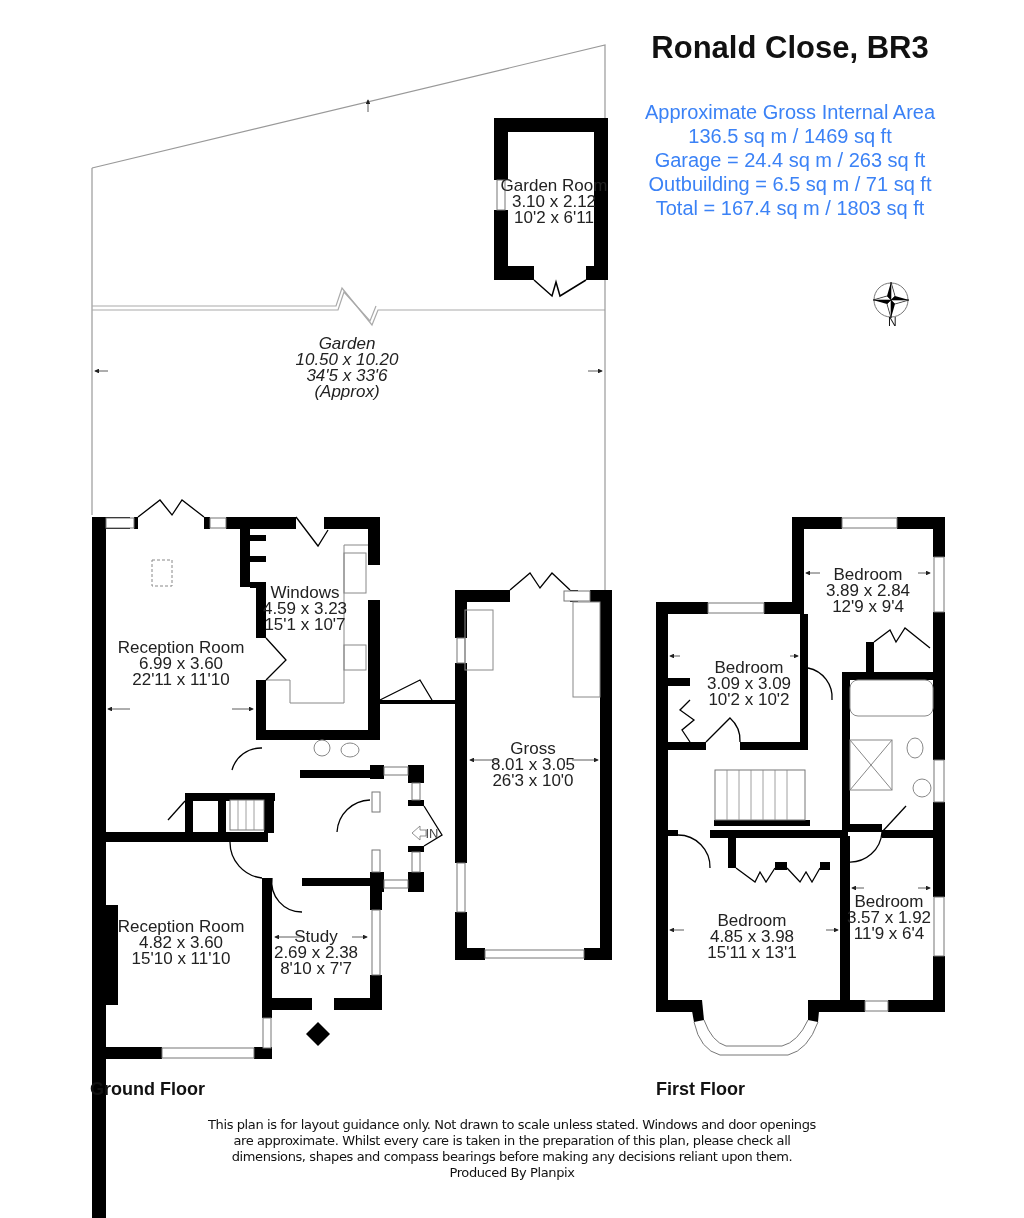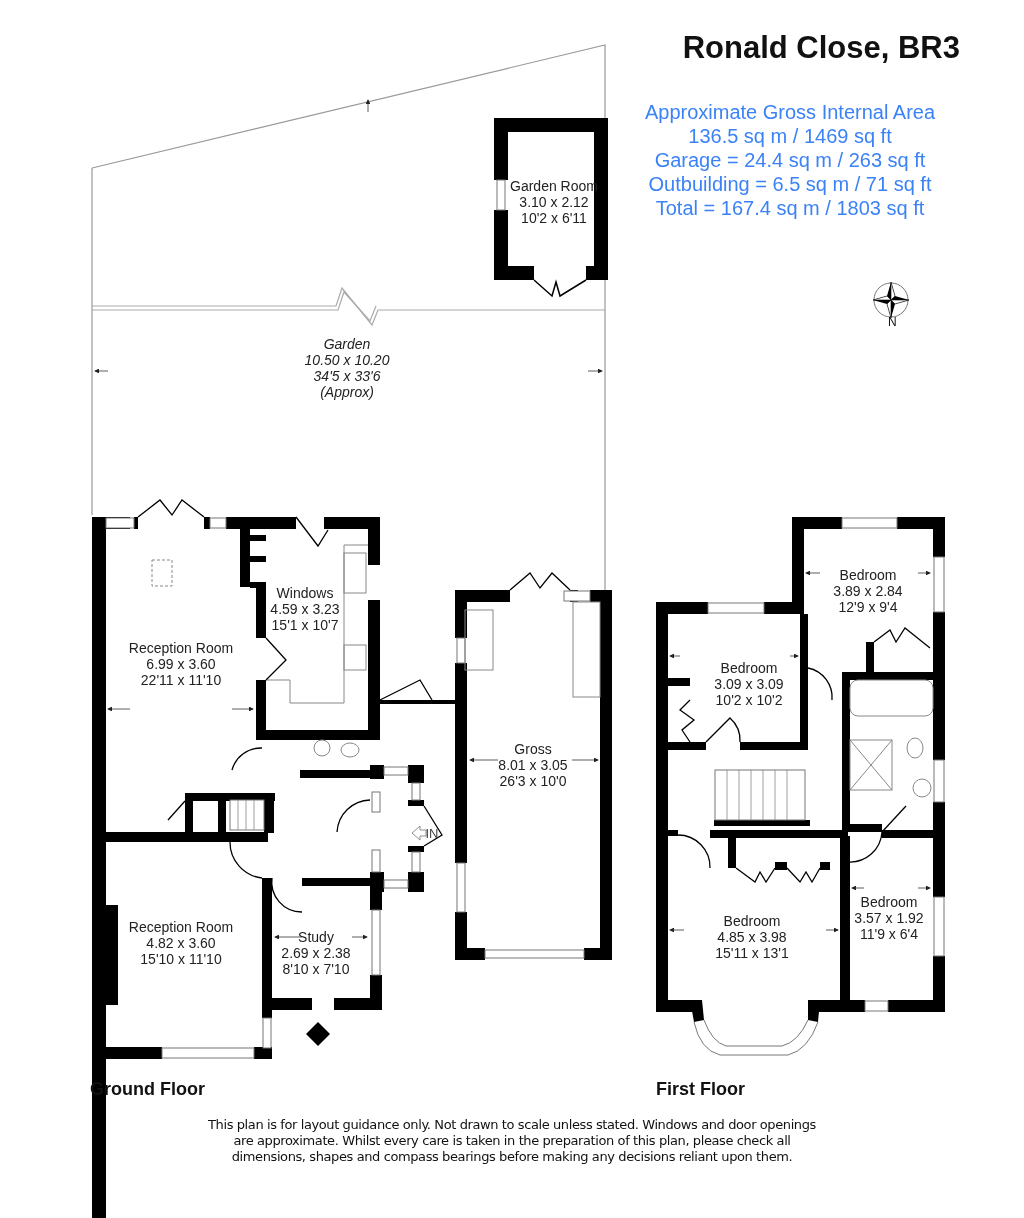--- a/index.html
+++ b/index.html
@@ -1,23 +1,23 @@
 <!DOCTYPE html>
 <html><head>
 <meta charset="utf-8">
 <style>
   html, body { margin: 0; padding: 0; background: #ffffff; }
   body { width: 1024px; height: 1218px; position: relative; overflow: hidden; font-family: "Liberation Sans", sans-serif; color: #111; }
   #plan { position: absolute; left: 0; top: 0; width: 1024px; height: 1218px; }
-  .title { position: absolute; left: 620px; top: 30px; width: 340px; text-align: right; font-weight: bold; font-size: 31px; font-family: "Liberation Sans", sans-serif; color: #111; }
+  .title { position: absolute; left: 620px; top: 30px; width: 340px; text-align: center; font-weight: bold; font-size: 31px; font-family: "Liberation Sans", sans-serif; color: #111; }
   .area { position: absolute; left: 620px; top: 100px; width: 340px; text-align: center; font-size: 20px; line-height: 24px; font-family: "Liberation Sans", sans-serif; color: #3b82f6; }
   .area div { white-space: nowrap; }
   .floor-label { position: absolute; font-weight: bold; font-size: 18px; font-family: "Liberation Sans", sans-serif; }
   .disclaimer { position: absolute; left: 200px; top: 1117px; width: 624px; text-align: center; font-size: 13px; line-height: 16px; font-family: "DejaVu Sans", sans-serif; letter-spacing: -0.4px; color: #111; }
-  .room-label { position: absolute; text-align: center; font-size: 14px; line-height: 16px; font-family: "Liberation Sans", sans-serif; color: #222; white-space: nowrap; transform: translateX(-50%); }
+  .room-label { position: absolute; text-align: center; font-size: 17px; line-height: 16px; font-family: "Liberation Sans", sans-serif; color: #222; white-space: nowrap; transform: translateX(-50%); }
   .compass { position: absolute; left: 866px; top: 272px; width: 50px; height: 62px; }
   .compass-n { position: absolute; left: 888px; top: 315px; font-size: 12px; font-family: "Liberation Sans", sans-serif; }
 </style>
 </head>
 <body>
 
 <svg id="plan" viewBox="0 0 1024 1218" xmlns="http://www.w3.org/2000/svg">
   <defs>
     <marker id="arr" markerWidth="6" markerHeight="6" refX="5" refY="3" orient="auto">
       <path d="M0,0 L6,3 L0,6 z" fill="#222"></path>
@@ -306,21 +306,21 @@
   <div>15'1 x 10'7</div>
 </div>
 <div class="room-label" style="left:181px; top:919px;">
   <div>Reception Room</div>
   <div>4.82 x 3.60</div>
   <div>15'10 x 11'10</div>
 </div>
 <div class="room-label" style="left:316px; top:929px;">
   <div>Study</div>
   <div>2.69 x 2.38</div>
-  <div>8'10 x 7'10</div>
+  <div>8'10 x 7'7</div>
 </div>
 <div class="room-label" style="left:533px; top:741px;">
   <div>Gross</div>
   <div>8.01 x 3.05</div>
   <div>26'3 x 10'0</div>
 </div>
 <div class="room-label" style="left:432px; top:826px; font-size:13px; color:#444;">IN</div>
 
 <div class="room-label" style="left:868px; top:567px;">
   <div>Bedroom</div>
@@ -343,13 +343,14 @@
   <div>11'9 x 6'4</div>
 </div>
 
 <div class="floor-label" style="left:90px; top:1079px;">Ground Floor</div>
 <div class="floor-label" style="left:656px; top:1079px;">First Floor</div>
 
 <div class="disclaimer">
   <div>This plan is for layout guidance only. Not drawn to scale unless stated. Windows and door openings</div>
   <div>are approximate. Whilst every care is taken in the preparation of this plan, please check all</div>
   <div>dimensions, shapes and compass bearings before making any decisions reliant upon them.</div>
+  <div>Produced By Planpix</div>
 </div>
 
 </body></html>

